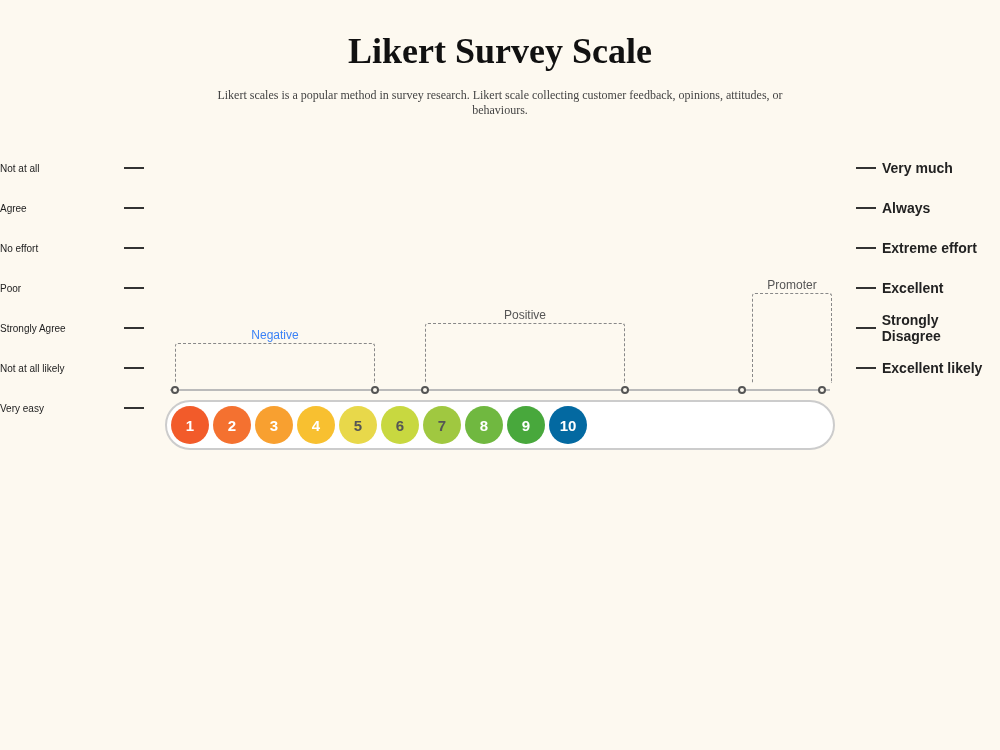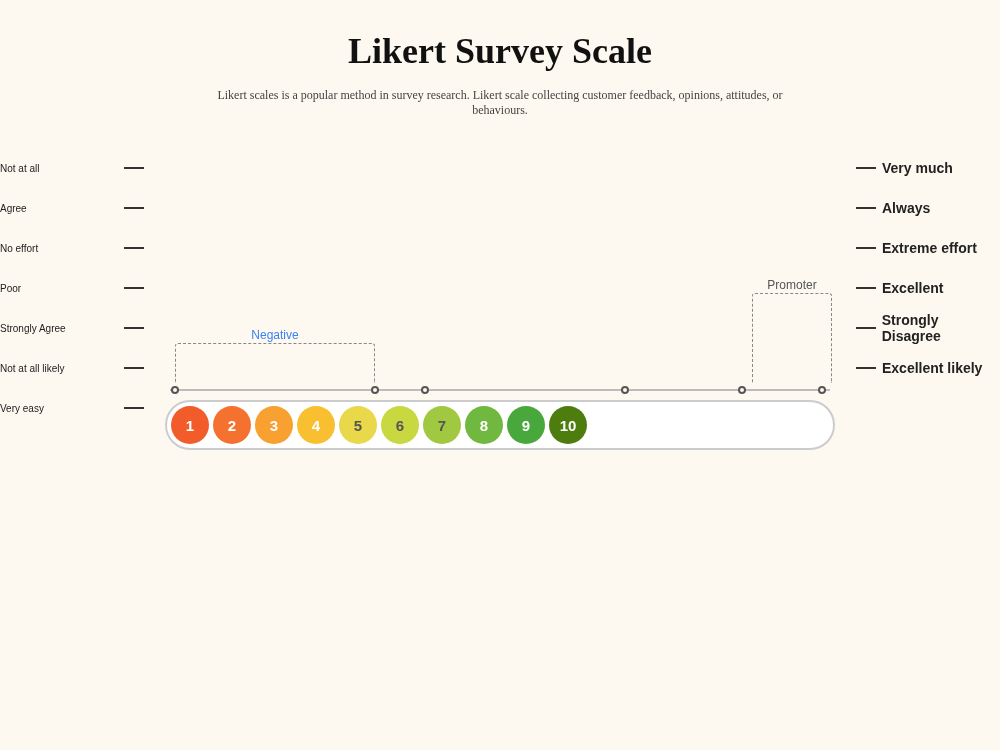--- a/index.html
+++ b/index.html
@@ -235,21 +235,21 @@
     }
     .b1 { background: #f25b2a; }
     .b2 { background: #f47130; }
     .b3 { background: #f8a030; }
     .b4 { background: #f8c030; }
     .b5 { background: #e8d84a; color: #555; }
     .b6 { background: #c8d840; color: #555; }
     .b7 { background: #a0c840; color: #555; }
     .b8 { background: #70b840; }
     .b9 { background: #48a83c; }
-    .b10 { background: #4d7c0f; text-align: center; }
+    .b10 { background: #0369a1; text-align: center; }
   </style>
 </head>
 <body>
 
 <div class="page">
 
   <div class="header">
     <h1>Likert Survey Scale</h1>
     <p>Likert scales is a popular method in survey research. Likert scale collecting customer feedback, opinions, attitudes, or behaviours.</p>
   </div>
@@ -313,20 +313,23 @@
         <span>Excellent likely</span>
       </div>
     </div>
 
     <div class="diagram-area">
 
       <div class="bracket-negative">
         <span class="bracket-negative-label">Negative</span>
       </div>
 
+      <div class="bracket-positive">
+        <span class="bracket-positive-label">Positive</span>
+      </div>
 
       <div class="bracket-promoter">
         <span class="bracket-promoter-label">Promoter</span>
       </div>
 
       <div class="scale-line-row">
         <div class="scale-line"></div>
 
         <div class="tick" style="left: calc(15px)"></div>
         <div class="tick" style="left: calc(215px)"></div>

